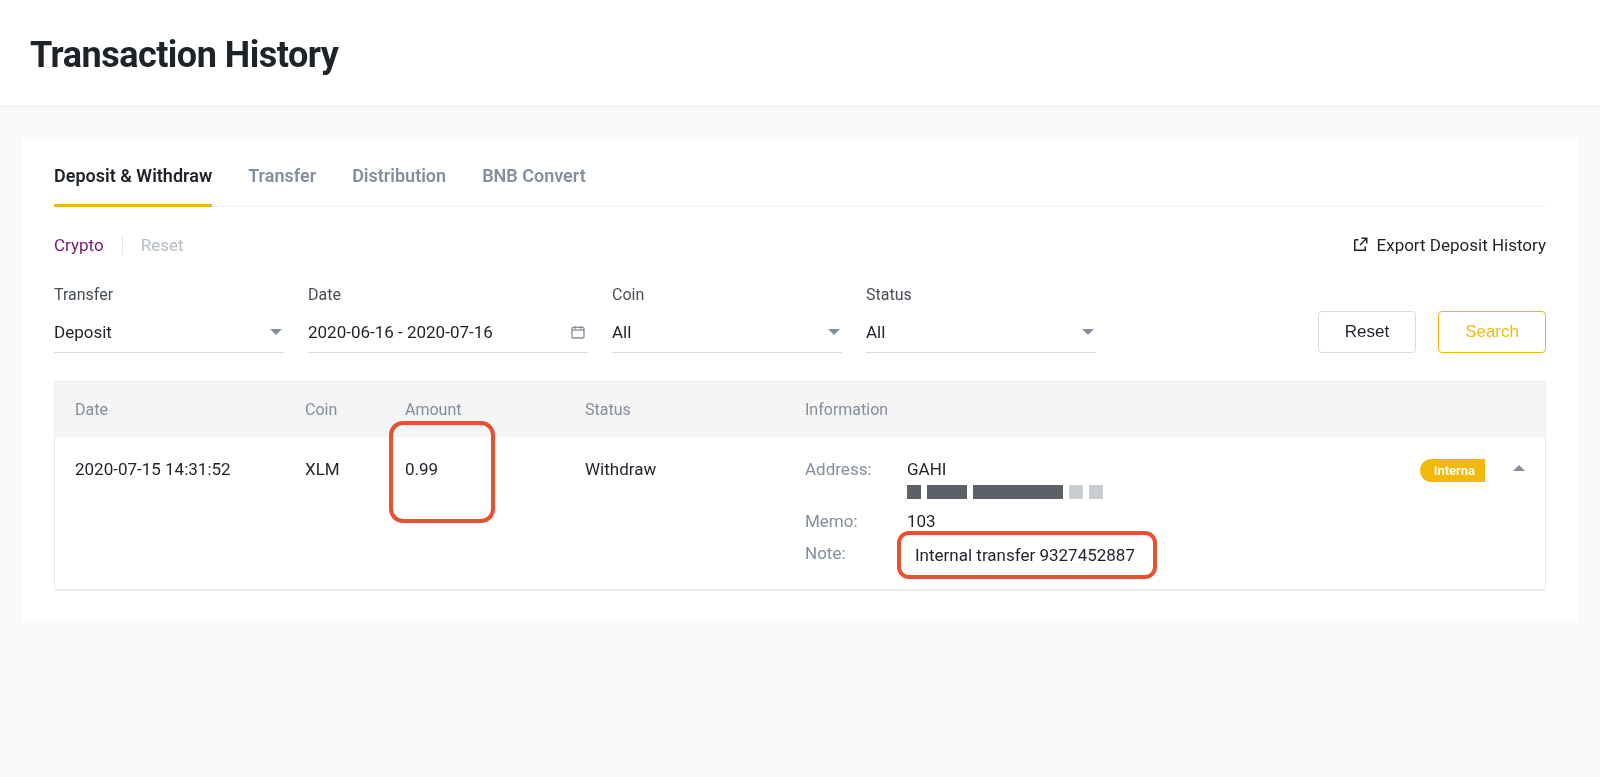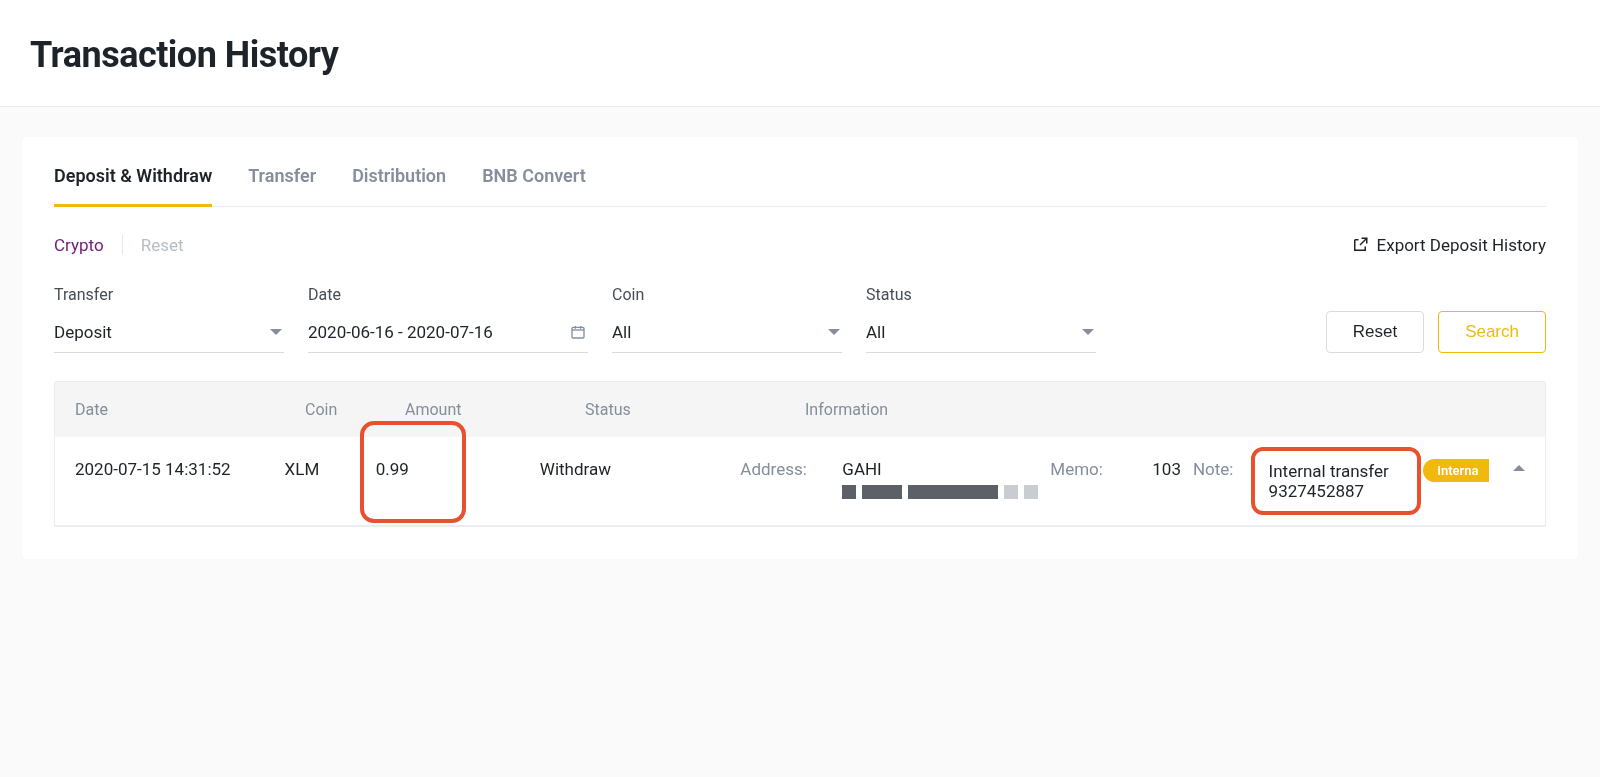--- a/index.html
+++ b/index.html
@@ -120,21 +120,21 @@
     gap: 14px;
   }
   .btn {
     font-size: 17px;
     padding: 10px 26px;
     border-radius: 4px;
     cursor: pointer;
     background: #fff;
   }
   .btn-reset { border: 1px solid #d8dce1; color: #1e2329; }
-  .btn-search { border: 1px solid #f0b90b; color: #f0b90b; font-weight: 500; }
+  .btn-search { border: 1px solid #f0b90b; color: #f0b90b; font-weight: 500; margin-left: 8px; }
   .table {
     margin-top: 28px;
     border: 1px solid #eaecef;
     border-radius: 2px;
   }
   .thead {
     display: flex;
     background: #f5f5f5;
     color: #848e9c;
     font-size: 16px;
@@ -149,21 +149,21 @@
   .col-tag { width: 90px; text-align: right; }
   .col-exp { width: 40px; text-align: right; }
   .trow {
     display: flex;
     padding: 22px 20px;
     font-size: 17px;
     color: #1e2329;
     align-items: flex-start;
     border-bottom: 1px solid #eaecef;
   }
-  .info-block { display: flex; flex-direction: row; gap: 12px; color:#1e2329;}
+  .info-block { display: flex; flex-direction: column; gap: 12px; color:#1e2329;}
   .info-line { display: flex; gap: 18px; align-items:flex-start;}
   .info-key { color: #848e9c; width: 84px; }
   .info-val { color: #1e2329; }
   .redact-row { display:flex; gap:6px; margin-top:6px;}
   .redact { background:#5b6166; height:14px; }
   .badge {
     background: #f0b90b;
     color: #fff;
     font-size: 13px;
     font-weight: 600;

